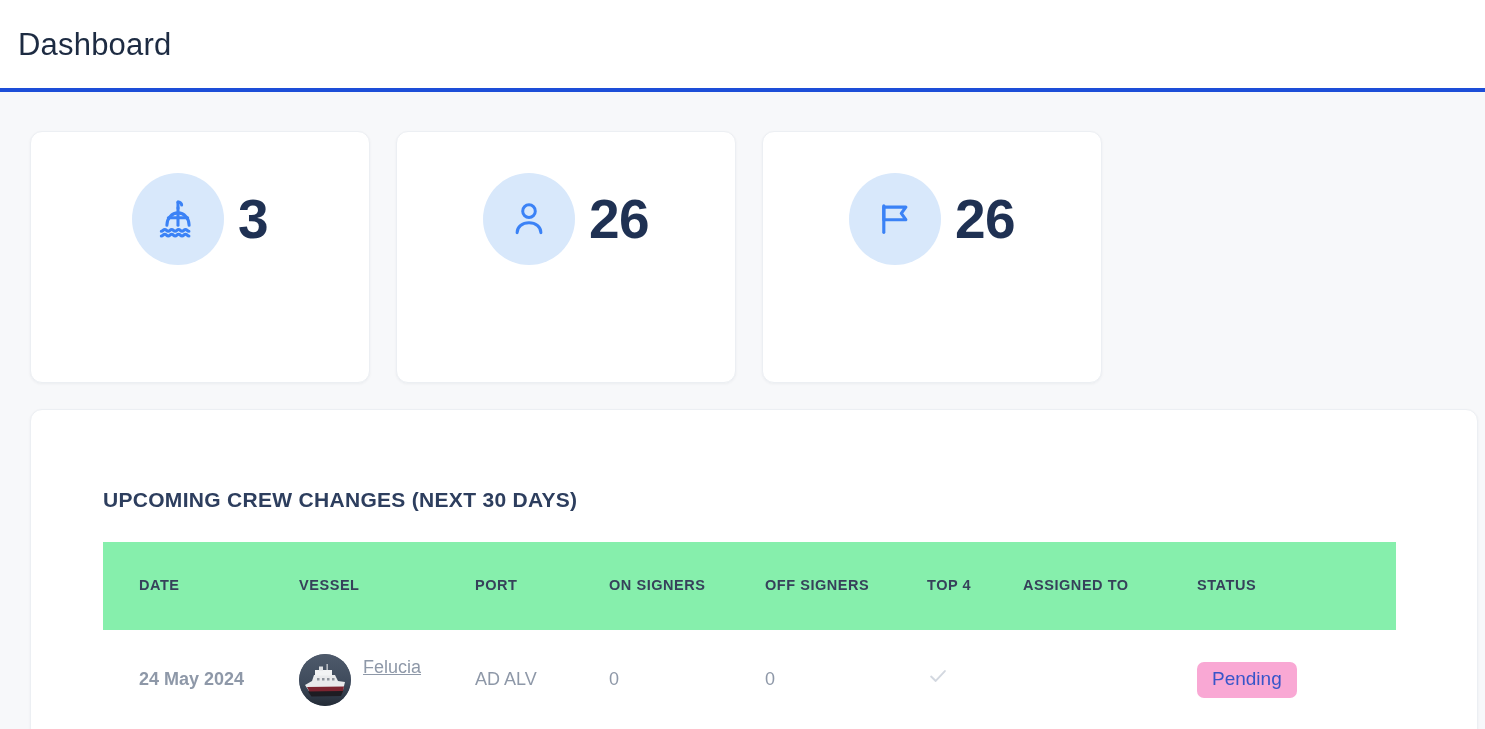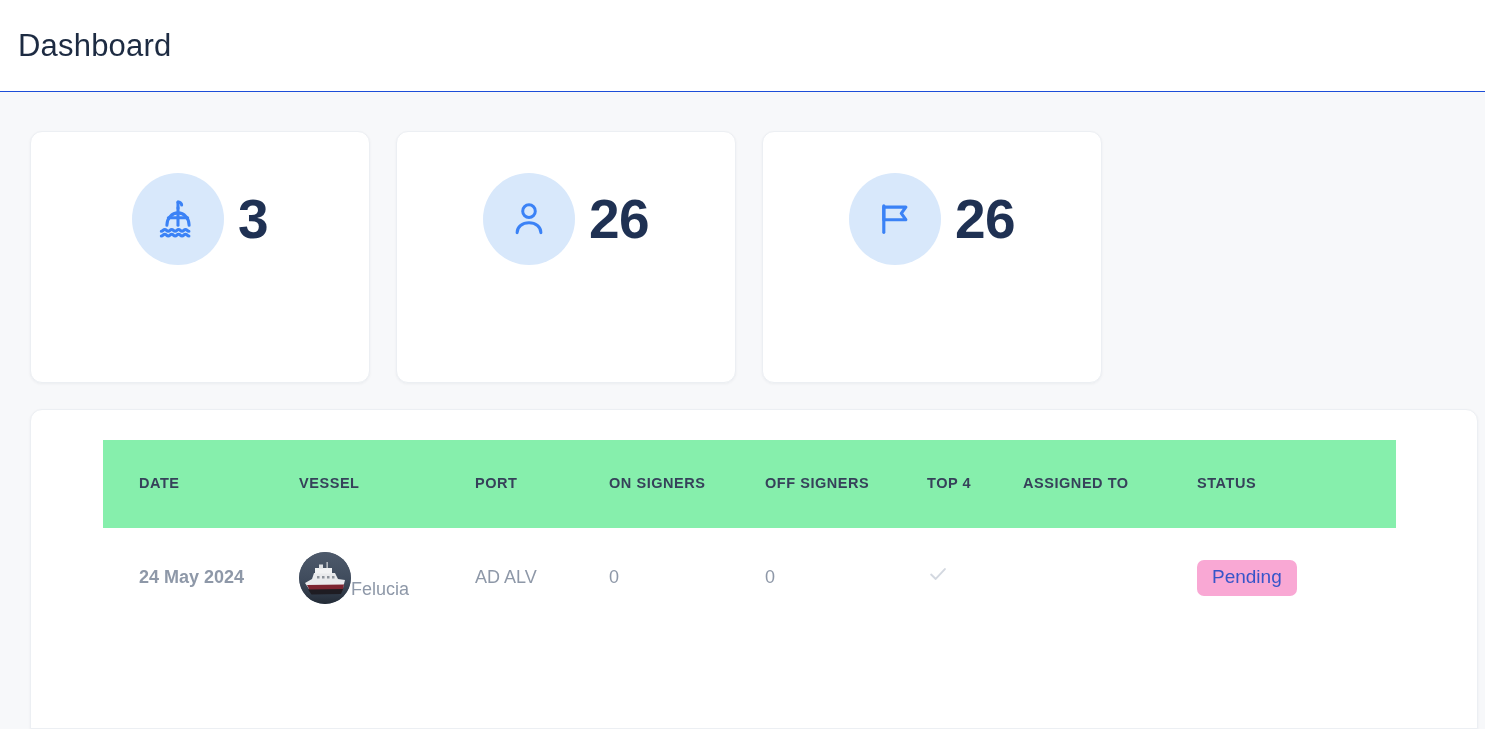--- a/index.html
+++ b/index.html
@@ -14,21 +14,21 @@
   body {
     font-family: "Liberation Sans", sans-serif;
     background: #ffffff;
     color: #2b3a55;
   }
 
   
   .topbar {
     height: 92px;
     background: #ffffff;
-    border-bottom: 1px solid #1d4ed8;
+    border-bottom: 4px solid #1d4ed8;
     display: flex;
     align-items: center;
     padding: 0 18px;
   }
 
   .page-title {
     font-size: 31px;
     font-weight: 400;
     color: #1d2b42;
     letter-spacing: 0.2px;
@@ -177,22 +177,23 @@
 
   .cell-date {
     font-weight: 700;
     color: #1f3153;
     font-size: 18.5px;
     white-space: nowrap;
   }
 
   .vessel-cell {
     display: flex;
-    align-items: flex-end;
-    gap: 0;
+    align-items: flex-start;
+    gap: 12px;
+    text-decoration: underline;
   }
 
   .vessel-avatar {
     width: 52px;
     height: 52px;
     border-radius: 50%;
     flex: 0 0 auto;
     overflow: hidden;
     position: relative;
     background: #4a5566;
@@ -267,20 +268,21 @@
             <path d="M5.6 5.2h12.6l-2.6 3.6 2.6 3.6H5.6z"></path>
           </svg>
         </div>
         <div class="stat-value">26</div>
       </div>
     </div>
 
   </div>
 
   <div class="panel">
+    <div class="panel-title">UPCOMING CREW CHANGES (NEXT 30 DAYS)</div>
 
     <div class="table-wrap">
       <table class="crew-table">
         <colgroup>
           <col class="col-date">
             <col class="col-vessel">
             <col class="col-port">
             <col class="col-on">
           <col class="col-off">
             <col class="col-top4">

